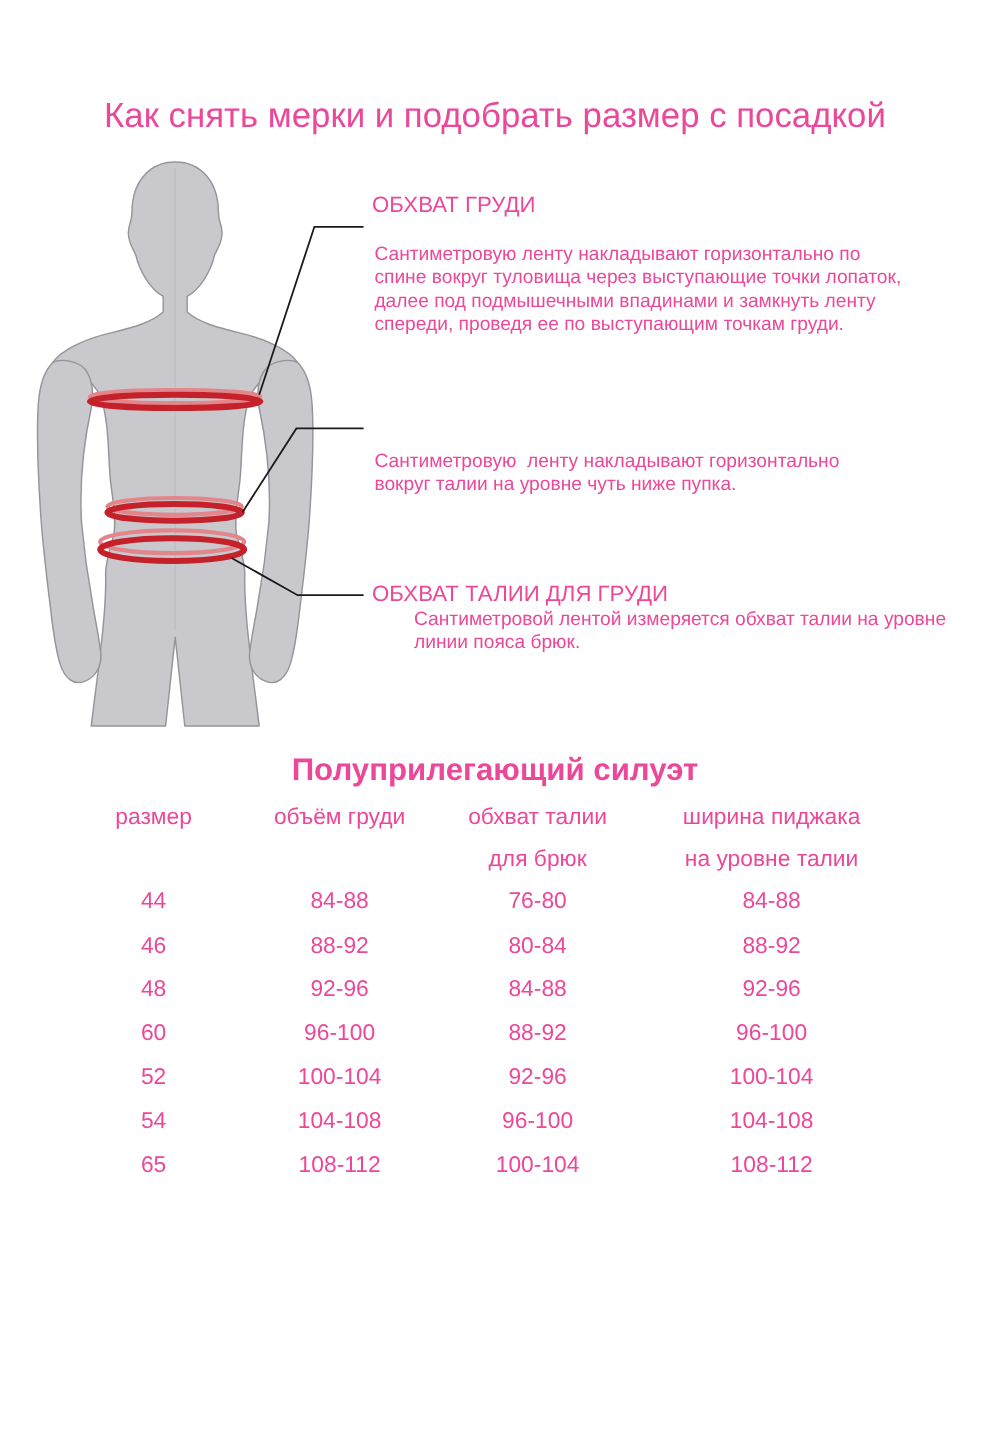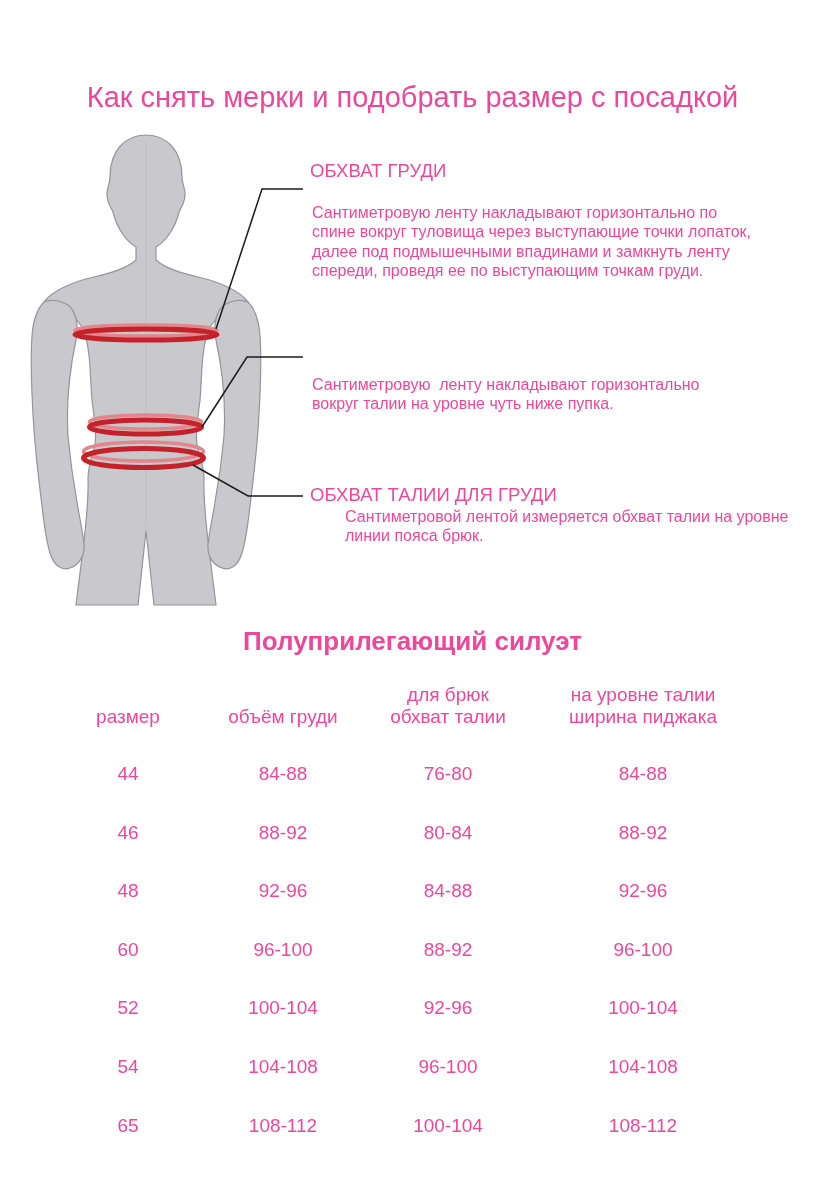--- a/index.html
+++ b/index.html
@@ -18,21 +18,21 @@
   .head3{top:484px;}
   .desc3{top:507px;margin-left:33px;}
   .table-title{position:absolute;left:0;right:0;top:613px;text-align:center;font-weight:bold;font-size:26px;line-height:30px;margin-top:13px;}
   .size-table{position:absolute;left:40px;top:671px;width:700px;}
   .trow{display:grid;grid-template-columns:176px 134px 196px 194px;}
   .trow .c{text-align:center;}
   .thead1 .c{font-size:19px;line-height:22px;}
   .thead2{margin-top:13px;}
   .thead2 .c{font-size:19px;line-height:22px;}
   .tbody{margin-top:6px;}
-  .tbody .trow .c{font-size:19px;line-height:36.6px;height:36.6px;margin-top:22px;}
+  .tbody .trow .c{font-size:19px;line-height:36.6px;height:36.6px;}
 </style>
 </head>
 <body>
 
 <div class="page">
 
   <svg class="figure-svg" viewBox="0 0 825 1200" aria-hidden="true">
 
     <g>
       <path fill="#c9c9cd" stroke="#94949a" stroke-width="1.2" stroke-linejoin="round" d="
@@ -127,31 +127,31 @@
   <div class="sec-desc desc2">Сантиметровую  ленту накладывают горизонтально
 вокруг талии на уровне чуть ниже пупка.</div>
 
   <div class="sec-head head3">ОБХВАТ ТАЛИИ ДЛЯ ГРУДИ</div>
   <div class="sec-desc desc3">Сантиметровой лентой измеряется обхват талии на уровне
 линии пояса брюк.</div>
 
   <div class="table-title">Полуприлегающий силуэт</div>
 
   <div class="size-table">
+    <div class="trow thead1">
+      <div class="c">размер</div>
+      <div class="c">объём груди</div>
+      <div class="c">обхват талии</div>
+      <div class="c">ширина пиджака</div>
+    </div>
     <div class="trow thead2">
       <div class="c"></div>
       <div class="c"></div>
       <div class="c">для брюк</div>
       <div class="c">на уровне талии</div>
-    </div>
-    <div class="trow thead1">
-      <div class="c">размер</div>
-      <div class="c">объём груди</div>
-      <div class="c">обхват талии</div>
-      <div class="c">ширина пиджака</div>
     </div>
 
     <div class="tbody">
       <div class="trow">
         <div class="c">44</div>
         <div class="c">84-88</div>
         <div class="c">76-80</div>
         <div class="c">84-88</div>
       </div>
       <div class="trow">

